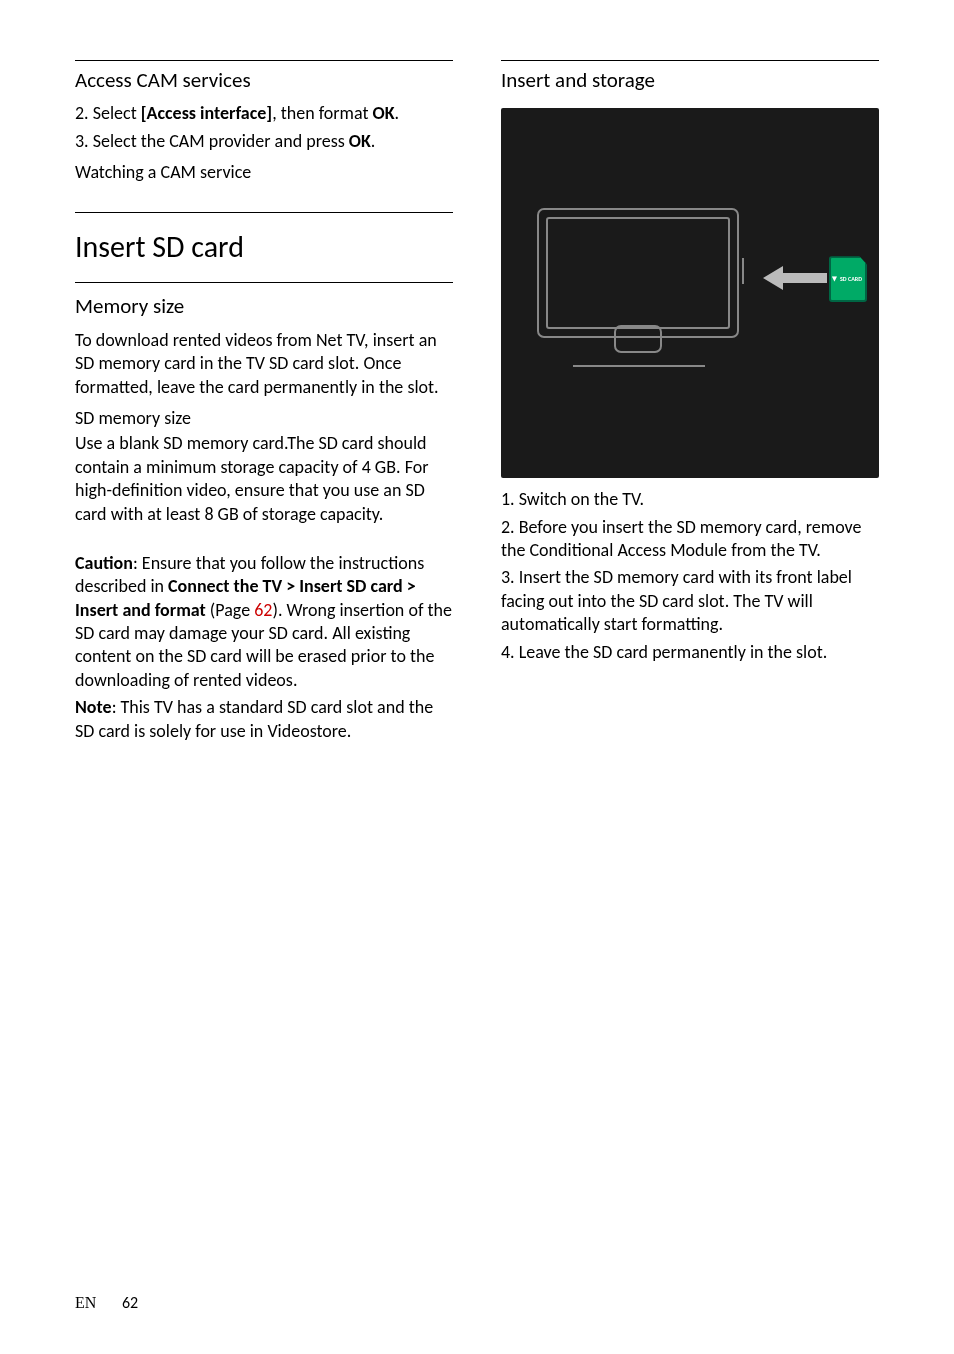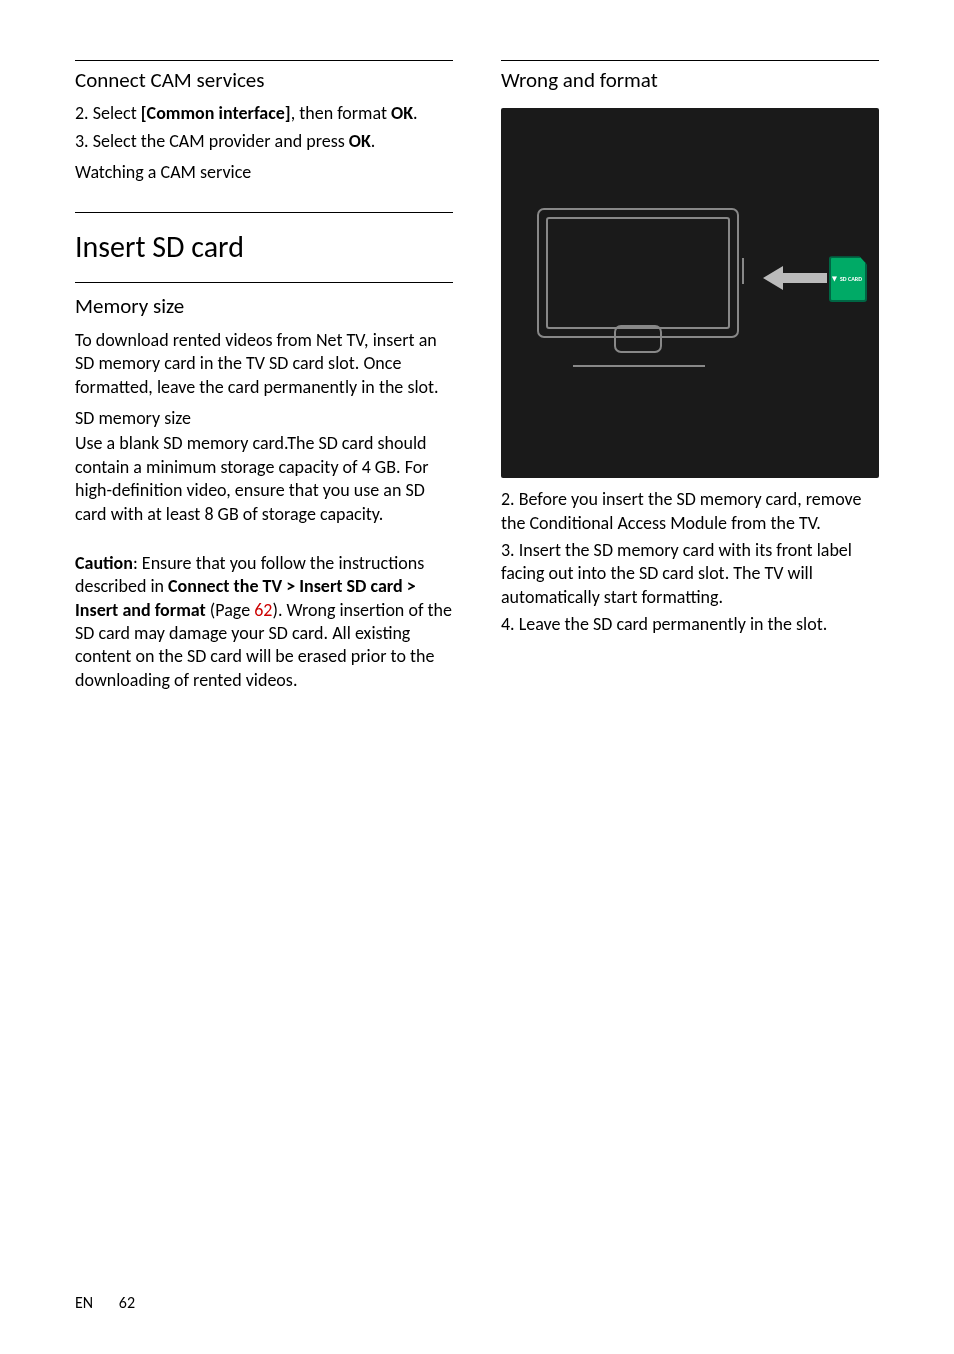--- a/index.html
+++ b/index.html
@@ -89,79 +89,83 @@
       top: 100px;
       width: 222px;
       height: 165px;
     }
     .footer {
       position: absolute;
       bottom: 40px;
       left: 75px;
       font-size: 16px;
     }
-    .footer .lang { margin-right: 22px; }
+    .footer .lang { margin-right: 22px; font-family: Liberation Serif, serif; }
   </style>
 </head>
 <body>
 
 <div class="page">
   <div class="columns">
 
     <div class="col">
       <div class="rule-top"></div>
-      <h2 class="section-sub">Connect CAM services</h2>
+      <h2 class="section-sub">Access CAM services</h2>
 
       <p>
-        <span>2. Select </span><span class="bold">[Common interface]</span><span>, then format </span><span class="bold">OK</span><span>.</span>
+        <span>2. Select </span><span class="bold">[Access interface]</span><span>, then format </span><span class="bold">OK</span><span>.</span>
       </p>
       <p>
         <span>3. Select the CAM provider and press </span><span class="bold">OK</span><span>.</span>
       </p>
 
       <p class="subhead">Watching a CAM service</p>
 
       <div class="hr-under-main" style="margin-top:28px;"></div>
       <h1 class="section-main" style="margin-top:14px;">Insert SD card</h1>
       <div class="hr-under-main"></div>
 
       <h2 class="section-sub">Memory size</h2>
       <p>To download rented videos from Net TV, insert an SD memory card in the TV SD card slot. Once formatted, leave the card permanently in the slot.</p>
 
       <p class="subhead">SD memory size</p>
       <p>Use a blank SD memory card.The SD card should contain a minimum storage capacity of 4 GB. For high-definition video, ensure that you use an SD card with at least 8 GB of storage capacity.</p>
 
       <p style="margin-top:26px;">
         <span class="bold">Caution</span><span>: Ensure that you follow the instructions described in </span><span class="bold">Connect the TV &gt; Insert SD card &gt; Insert and format</span><span> (Page </span><span class="page-ref">62</span><span>). Wrong insertion of the SD card may damage your SD card. All existing content on the SD card will be erased prior to the downloading of rented videos.</span>
       </p>
+      <p>
+        <span class="bold">Note</span><span>: This TV has a standard SD card slot and the SD card is solely for use in Videostore.</span>
+      </p>
     </div>
 
     <div class="col">
       <div class="rule-top"></div>
-      <h2 class="section-sub">Wrong and format</h2>
+      <h2 class="section-sub">Insert and storage</h2>
 
       <div class="image-block">
         <svg class="tv-outline" viewBox="0 0 222 165">
           <rect x="1" y="1" width="200" height="128" rx="6" fill="none" stroke="#888" stroke-width="2"></rect>
           <rect x="10" y="10" width="182" height="110" rx="2" fill="none" stroke="#888" stroke-width="2"></rect>
           <rect x="78" y="118" width="46" height="26" rx="6" fill="none" stroke="#888" stroke-width="2"></rect>
           <line x1="36" y1="158" x2="168" y2="158" stroke="#888" stroke-width="2"></line>
           <line x1="206" y1="50" x2="206" y2="76" stroke="#888" stroke-width="2"></line>
         </svg>
         <svg style="position:absolute; left:262px; top:156px;" width="64" height="28" viewBox="0 0 64 28">
           <polygon points="0,14 20,2 20,9 64,9 64,19 20,19 20,26" fill="#bbb"></polygon>
         </svg>
         <div style="position:absolute; left:328px; top:148px; width:34px; height:42px; background:#0a6; border:2px solid #064; border-radius:3px; display:flex; align-items:center; justify-content:center; clip-path: polygon(0 0, 80% 0, 100% 18%, 100% 100%, 0 100%);">
           <div style="font-size:6px; color:#fff; text-align:center; line-height:1; font-weight:600;">
             <span style="display:inline-block; transform:rotate(-90deg) translateY(-2px);">◀</span>
             <span>SD CARD</span>
           </div>
         </div>
       </div>
 
+      <p>1. Switch on the TV.</p>
       <p>2. Before you insert the SD memory card, remove the Conditional Access Module from the TV.</p>
       <p>3. Insert the SD memory card with its front label facing out into the SD card slot. The TV will automatically start formatting.</p>
       <p>4. Leave the SD card permanently in the slot.</p>
     </div>
 
   </div>
 
   <div class="footer">
     <span class="lang">EN</span>
     <span>62</span>

